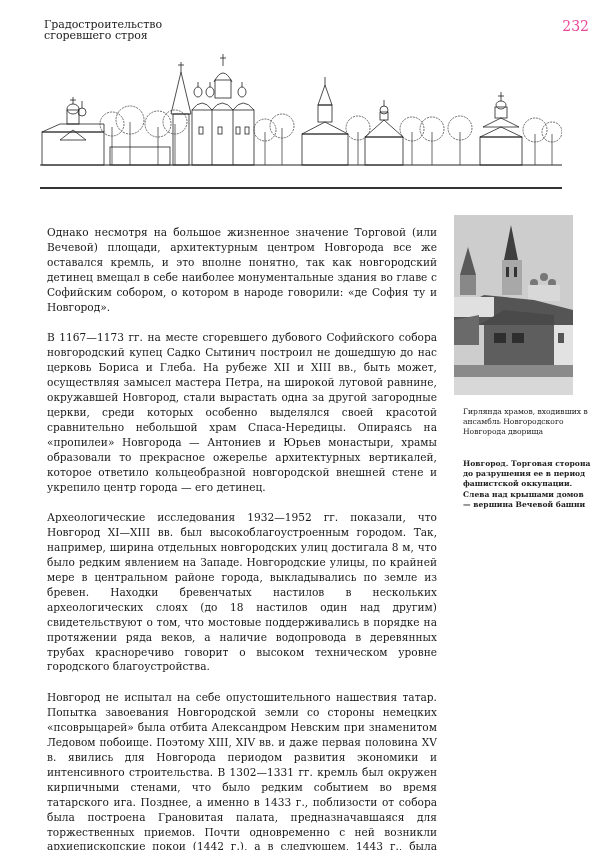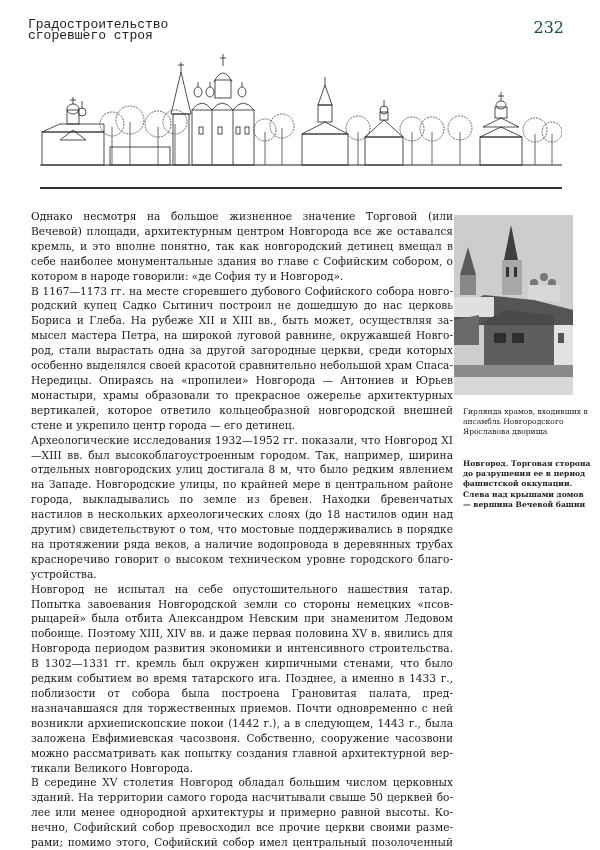--- a/index.html
+++ b/index.html
@@ -2,39 +2,39 @@
 <html><head>
   <meta charset="utf-8">
   <style>
     html, body { margin: 0; padding: 0; background: #ffffff; }
     body {
       width: 600px; height: 850px; position: relative; overflow: hidden;
       font-family: "DejaVu Serif", "Liberation Serif", serif;
       color: #1a1a1a;
     }
     .running-head {
-      position: absolute; left: 28px; top: 19px;
-      font-size: 13px; line-height: 11px; color: #222; font-family: Liberation Mono, monospace;
+      position: absolute; left: 44px; top: 19px;
+      font-size: 11px; line-height: 11px; color: #222;
     }
     .page-number {
-      position: absolute; right: 36px; top: 18px;
-      font-size: 16px; color: #14532d;
+      position: absolute; right: 11px; top: 18px;
+      font-size: 14px; color: #ec4899;
     }
     .illustration {
       position: absolute; left: 40px; top: 52px; width: 522px; height: 118px;
     }
     .rule {
       position: absolute; left: 40px; top: 187px; width: 522px; height: 1.5px; background: #333;
     }
     .body-text {
       position: absolute; left: 31px; top: 209px; width: 422px;
       font-size: 10.6px; line-height: 14.9px; text-align: justify;
       hyphens: manual;
     }
-    .body-text p { margin: 0; text-indent: 0; }
+    .body-text p { margin: 16px; text-indent: 0; }
     .photo {
       position: absolute; left: 454px; top: 215px; width: 119px; height: 180px;
       background: linear-gradient(180deg, #cfcfcf 0%, #c4c4c4 28%, #8a8a8a 45%, #5a5a5a 60%, #6e6e6e 78%, #bdbdbd 92%, #d7d7d7 100%);
       overflow: hidden;
     }
     .caption {
       position: absolute; left: 463px; width: 130px;
       font-size: 7.6px; line-height: 10.2px; color: #222;
     }
     .caption-1 { top: 407px; }
@@ -186,14 +186,14 @@
     <rect x="40" y="118" width="12" height="10" fill="#2e2e2e"></rect>
     <rect x="58" y="118" width="12" height="10" fill="#2e2e2e"></rect>
     <rect x="100" y="110" width="19" height="40" fill="#e2e2e2"></rect>
     <rect x="104" y="118" width="6" height="10" fill="#555"></rect>
 
     <rect x="0" y="150" width="119" height="12" fill="#8a8a8a"></rect>
     <rect x="0" y="162" width="119" height="18" fill="#d8d8d8"></rect>
   </svg>
 </div>
 
-<div class="caption caption-1">Гирлянда храмов, входивших в ансамбль Новгородского Ярославова дворища</div>
+<div class="caption caption-1">Гирлянда храмов, входивших в ансамбль Новгородского Новгорода дворища</div>
 <div class="caption caption-2">Новгород. Торговая сторона до разрушения ее в период фашистской оккупации. Слева над крышами домов — вершина Вечевой башни</div>
 
 </body></html>

